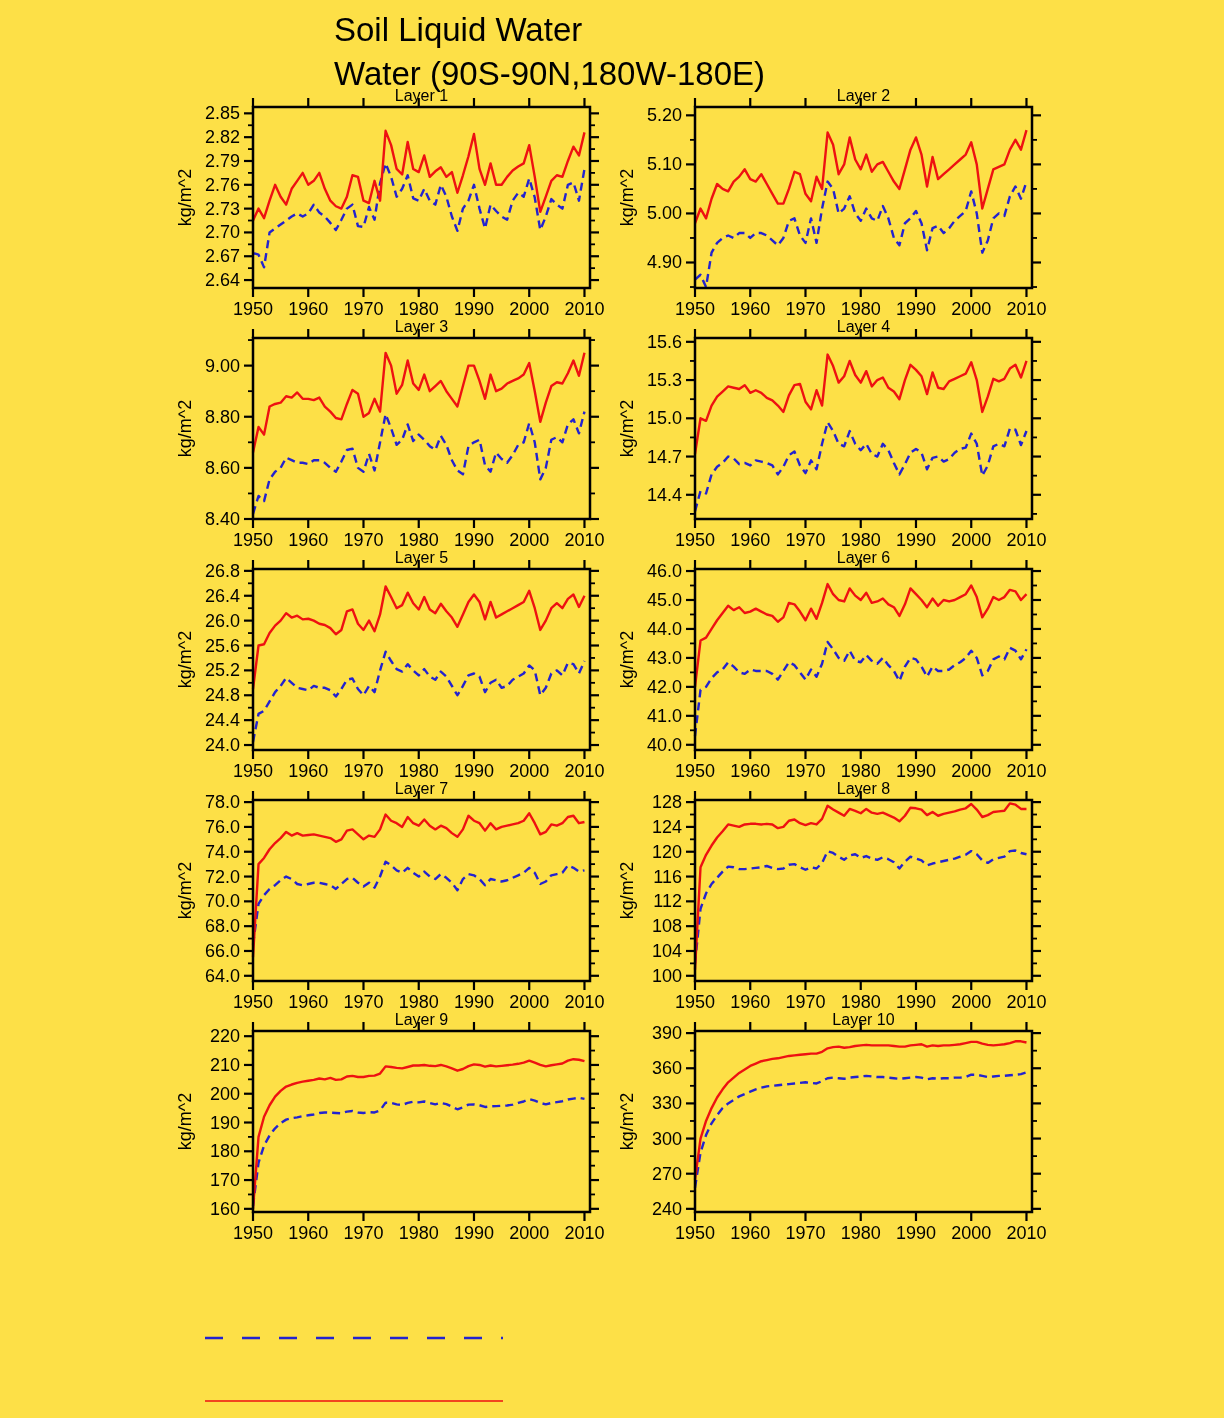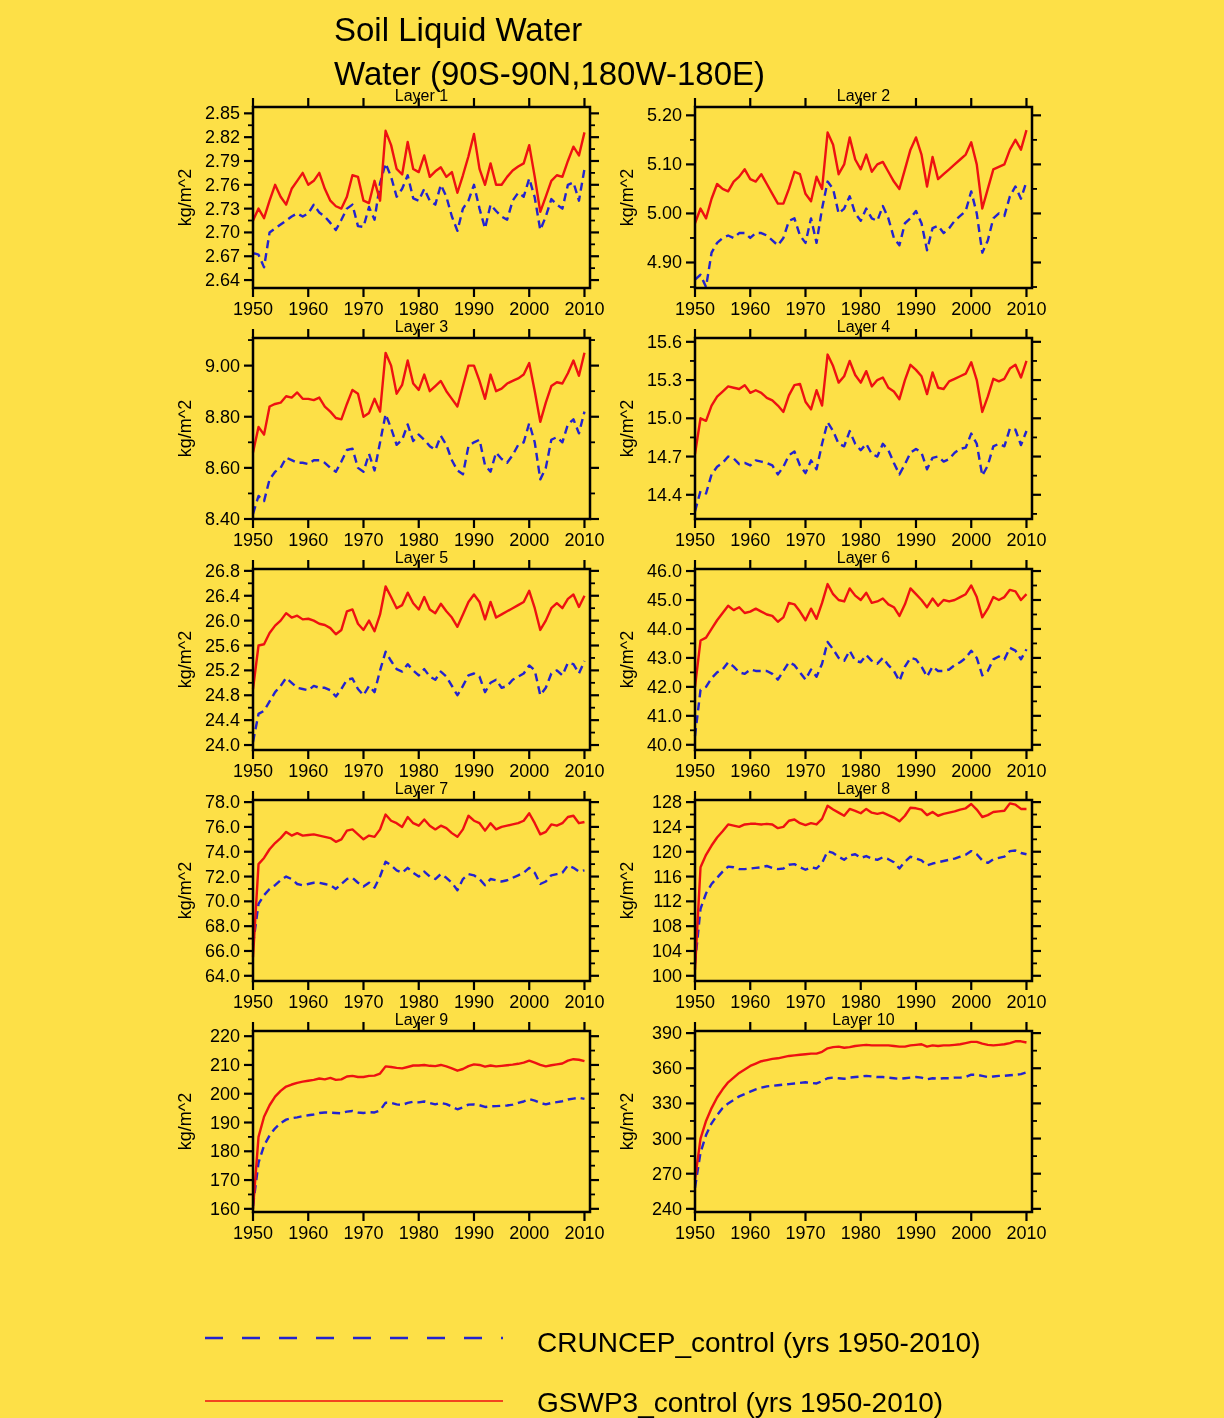--- a/index.html
+++ b/index.html
@@ -608,15 +608,13 @@
         <line x1="695" y1="1050.6815533980582" x2="690" y2="1050.6815533980582" stroke="#000" stroke-width="1.8"></line>
         <line x1="1032" y1="1050.6815533980582" x2="1037" y2="1050.6815533980582" stroke="#000" stroke-width="1.8"></line>
         <text x="863.5" y="1025" fill="#000" font-family="&quot;Liberation Sans&quot;, sans-serif" text-anchor="middle" font-size="16">Layer 10</text>
         <text x="633" y="1121.5" fill="#000" font-family="&quot;Liberation Sans&quot;, sans-serif" text-anchor="middle" font-size="18" transform="rotate(-90 633 1121.5)">kg/m^2</text>
       </g>
       <g>
         <line x1="205" y1="1338" x2="503" y2="1338" stroke="#2323cf" stroke-width="2.6" stroke-dasharray="18 19"></line>
         <line x1="205" y1="1401" x2="503" y2="1401" stroke="#ee1111" stroke-width="1.6"></line>
       </g>
     </svg>
-  <div class="legend-label cruncep">CRUNCEP_control (yrs 1950-2010)</div>
-  <div class="legend-label gswp3">GSWP3_control (yrs 1950-2010)</div>
 </div>
 
 </body></html>

